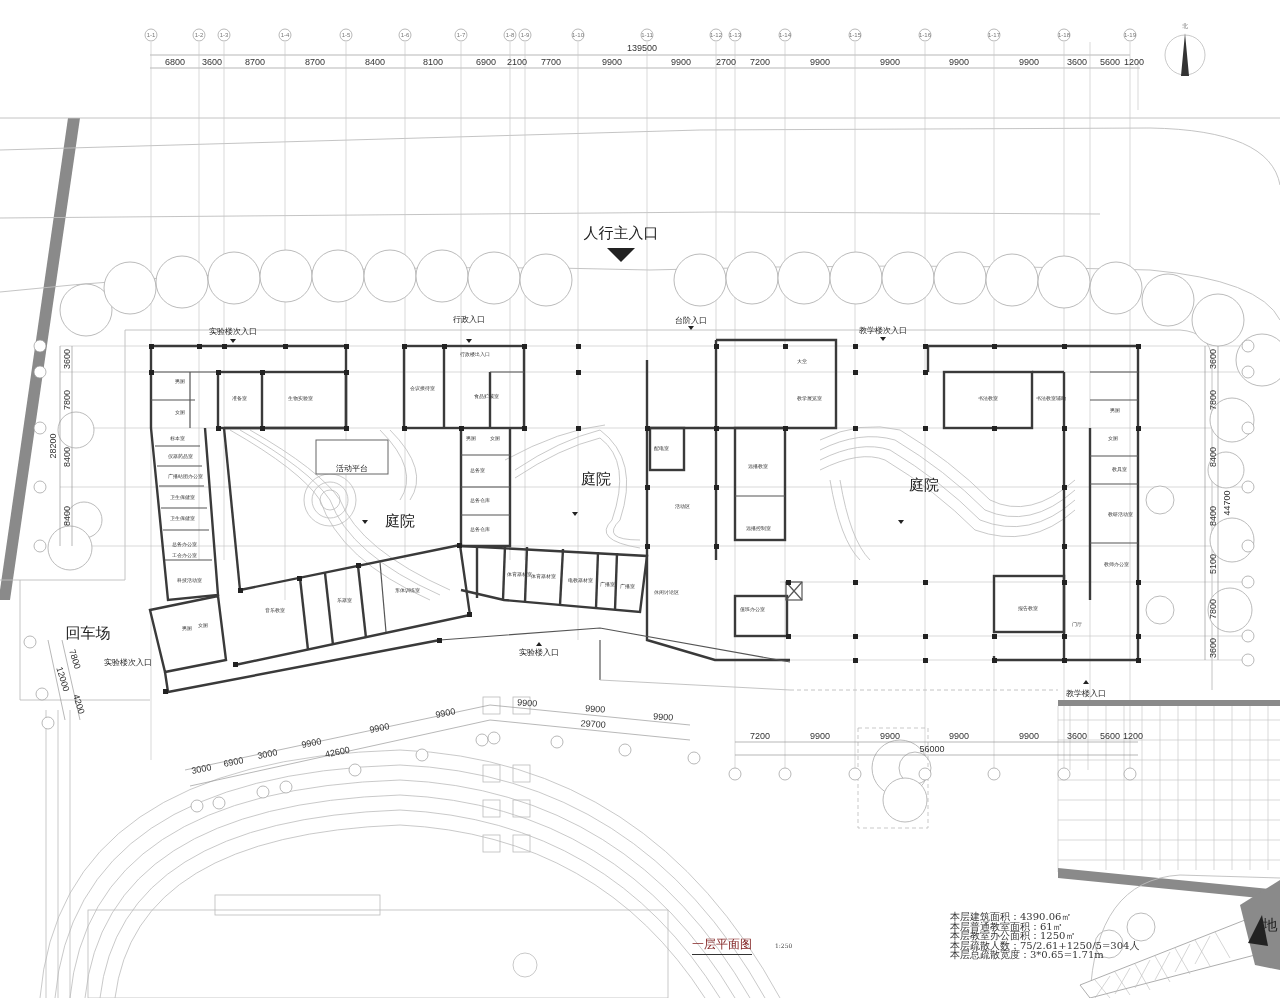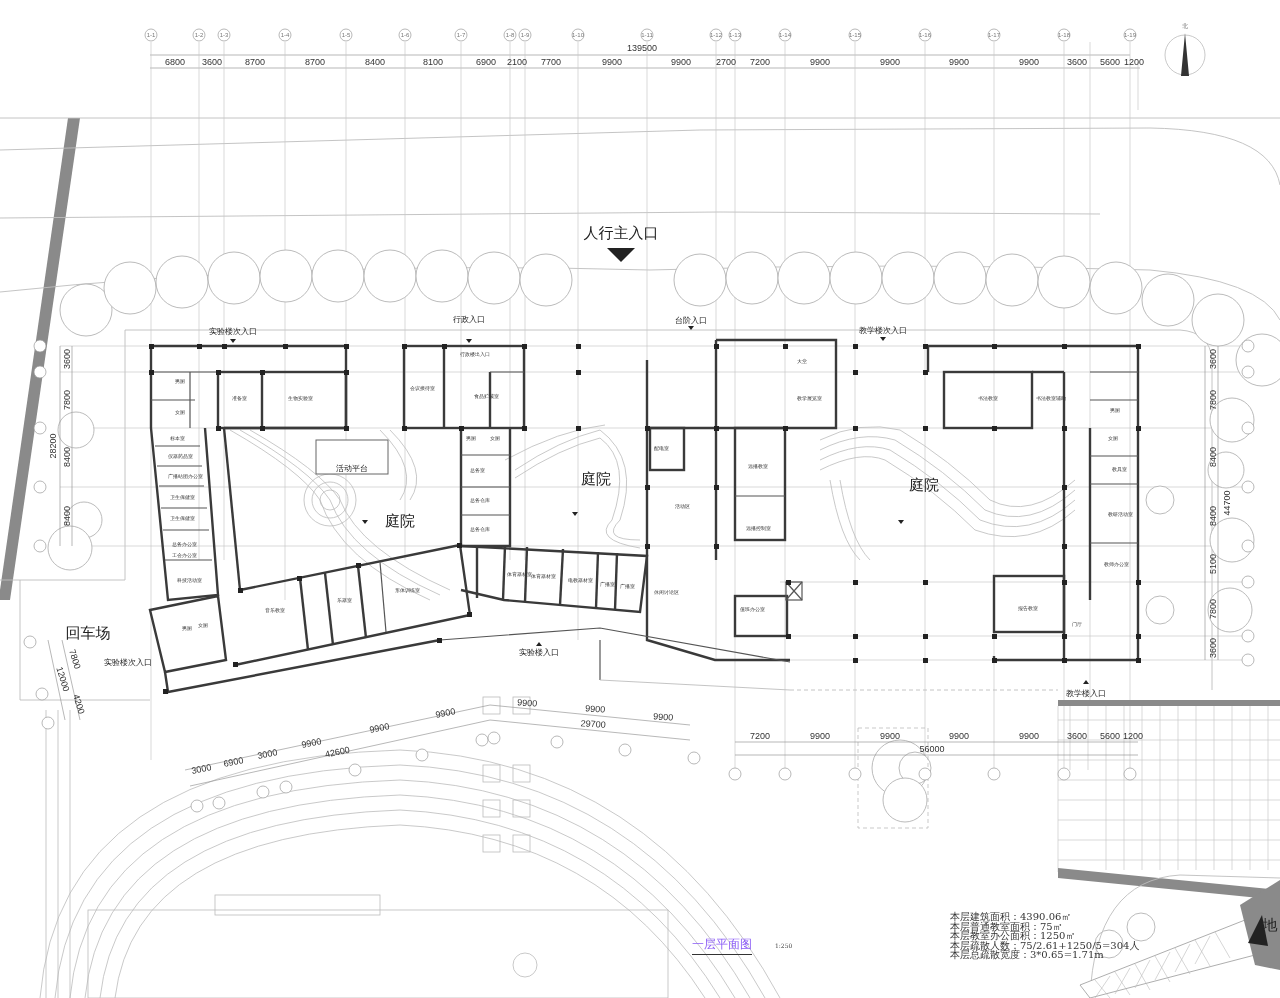--- a/index.html
+++ b/index.html
@@ -13,21 +13,21 @@
   .tree{stroke:#aaa;stroke-width:0.8;fill:#fff;}
   .site{stroke:#bdbdbd;stroke-width:0.9;fill:none;}
   .curve{stroke:#bbb;stroke-width:0.8;fill:none;}
   .dimtxt{font-family:"Liberation Sans",sans-serif;font-size:9px;fill:#333;}
   .axis-bubble{stroke:#999;stroke-width:0.7;fill:#fff;}
   .axis-txt{font-family:"Liberation Sans",sans-serif;font-size:6px;fill:#777;}
   .big{font-family:"DejaVu Sans",sans-serif;font-size:15px;fill:#222;}
   .mid{font-family:"DejaVu Sans",sans-serif;font-size:8px;fill:#222;}
   .room{font-family:"DejaVu Sans",sans-serif;font-size:5px;fill:#333;}
   .notes{position:absolute;left:950px;top:912px;font-family:"DejaVu Serif",serif;font-size:10px;color:#333;line-height:9.5px;}
-  .plan-title{position:absolute;left:692px;top:936px;font-family:Liberation Serif, serif;font-size:12px;color:#8b5cf6;border-bottom:1px solid #333;padding-bottom:1px;}
+  .plan-title{position:absolute;left:692px;top:936px;font-family:Liberation Serif, serif;font-size:12px;color:#7f1d1d;border-bottom:1px solid #333;padding-bottom:1px;}
   .plan-scale{position:absolute;left:775px;top:942px;font-family:"DejaVu Serif",serif;font-size:6px;color:#444;}
 </style>
 </head>
 <body>
 
 <svg width="1280" height="998" viewBox="0 0 1280 998">
 
   <g>
     <polygon points="68,118 80,118 10,600 0,600 0,590" fill="#8a8a8a"></polygon>
     <path class="site" d="M0,150 L700,130 L1150,128 Q1270,130 1280,185"></path>
@@ -619,17 +619,17 @@
     <text class="room" x="1108" y="516">教研活动室</text>
     <text class="room" x="1104" y="566">教师办公室</text>
   </g>
 </svg>
 
 <div class="plan-title">一层平面图</div>
 <div class="plan-scale">1:250</div>
 
 <div class="notes">
   <div>本层建筑面积：4390.06㎡</div>
-  <div>本层普通教室面积：75㎡</div>
+  <div>本层普通教室面积：61㎡</div>
   <div>本层教室办公面积：1250㎡</div>
   <div>本层疏散人数：75/2.61+1250/5=304人</div>
   <div>本层总疏散宽度：3*0.65=1.71m</div>
 </div>
 
 </body></html>

